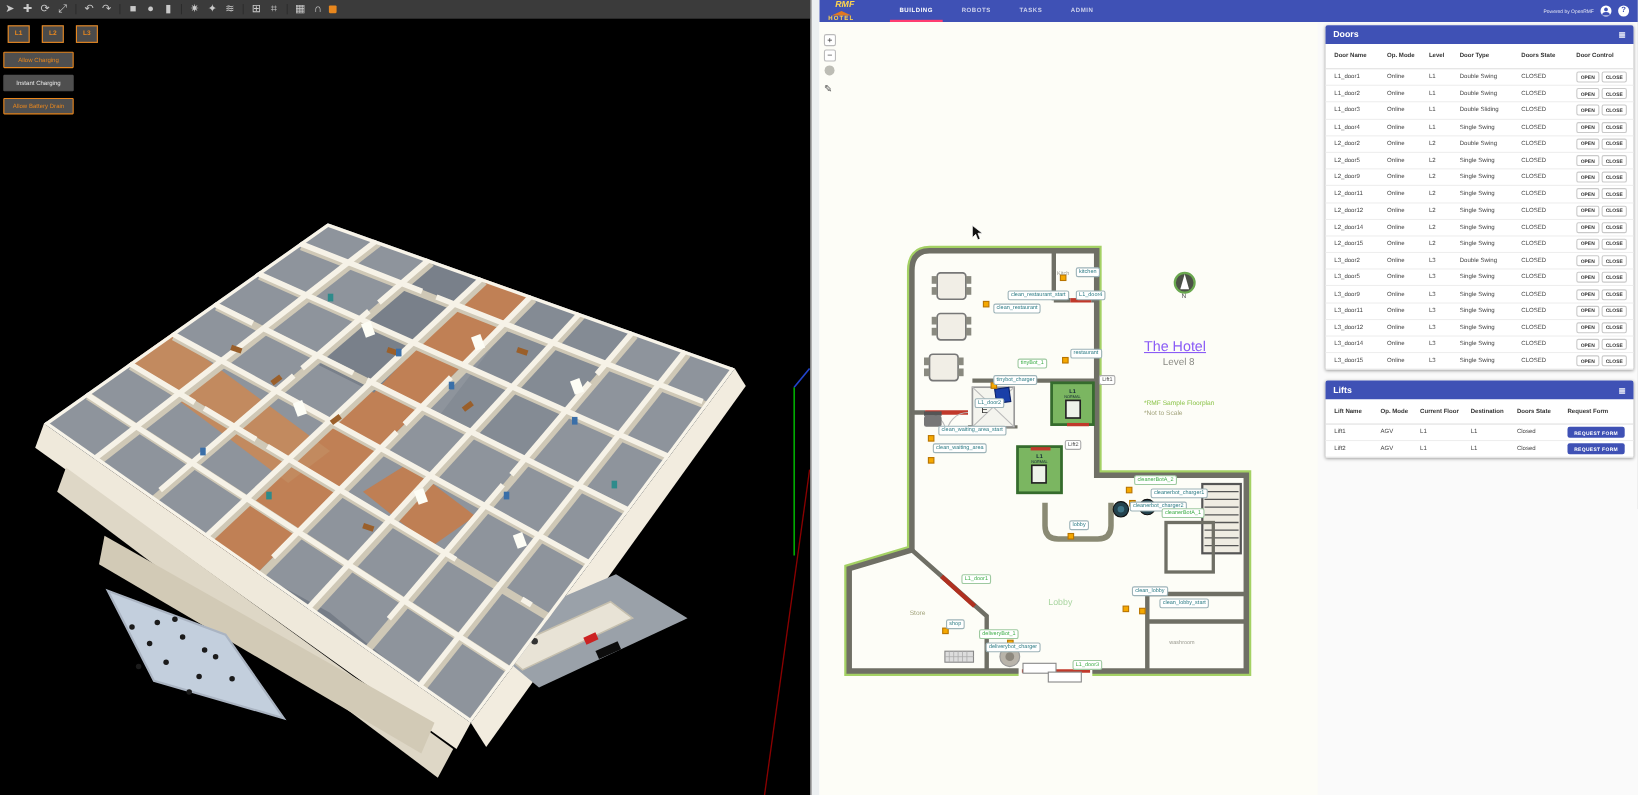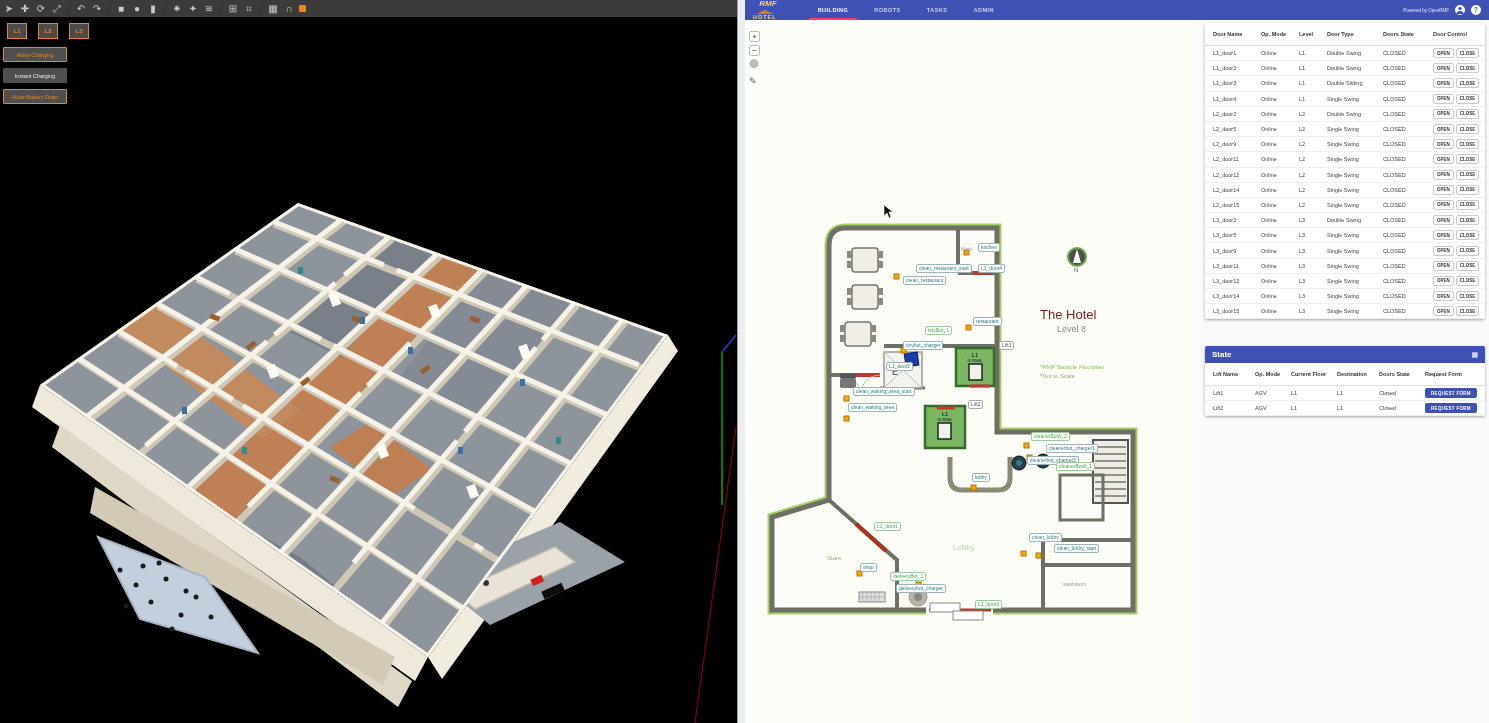--- a/index.html
+++ b/index.html
@@ -52,21 +52,21 @@
   .mlabel{position:absolute;font-size:5px;line-height:7px;background:#fff;border:1px solid #9db3b8;
     border-radius:2px;padding:0 2px;white-space:nowrap;cursor:pointer;}
   .mlabel.teal{color:#2e7d86;}
   .mlabel.green{color:#3fae49;border-color:#9ec9a0;}
   .mlabel.gray{color:#555;border-color:#aaa;}
   .mtext{position:absolute;white-space:nowrap;}
   .mtext.gray{color:#9a9a90;}
   .mtext.gray-sm{color:#9a9a90;}
   .mtext.dark-sm{color:#555;}
   .mtext.gray-md{color:#8a8a84;}
-  .mtext.green-lg{color:#7f1d1d;}
+  .mtext.green-lg{color:#8b5cf6;text-decoration:underline;}
   .mtext.green-md{color:#a8d5a0;}
   .mtext.green-sm{color:#8bc34a;}
   .mtext.olive-sm{color:#a2a37c;}
 
   
   .card{position:absolute;left:460px;width:280px;background:#fff;border-radius:2px;box-shadow:0 1px 3px rgba(0,0,0,.35);}
   .card-header{height:17px;background:#3f51b5;color:#fff;display:flex;align-items:center;
     padding:0 7px;border-radius:2px 2px 0 0;}
   .card-title{font-size:8px;font-weight:bold;}
   .grid-ic{margin-left:auto;color:#fff;font-size:7px;cursor:pointer;}
@@ -426,20 +426,24 @@
           <div class="mlabel teal" style="left: 115px; top: 543px;">shop</div>
           <div class="mlabel teal" style="left: 284px; top: 513px;">clean_lobby</div>
           <div class="mlabel teal" style="left: 309px; top: 524px;">clean_lobby_start</div>
           <div class="mlabel green" style="left: 145px; top: 552px;">deliveryBot_1</div>
           <div class="mlabel teal" style="left: 151px; top: 564px;">deliverybot_charger</div>
           <div class="mlabel green" style="left: 230px; top: 580px;">L1_door3</div>
         </div>
     </div>
 
     <div id="doors-card" class="card" style="top:23px;">
+      <div class="card-header">
+        <span class="card-title">Doors</span>
+        <span class="grid-ic">▦</span>
+      </div>
       <div class="thead" id="doors-head">
           <span>Door Name</span>
           <span>Op. Mode</span>
           <span>Level</span>
           <span>Door Type</span>
           <span>Doors State</span>
           <span>Door Control</span>
         </div>
       <div id="doors-rows">
           <div class="trow">
@@ -638,21 +642,21 @@
             <span class="door-ctl">
               <button class="obtn">OPEN</button>
               <button class="obtn">CLOSE</button>
             </span>
           </div>
         </div>
     </div>
 
     <div id="lifts-card" class="card" style="top:346px;">
       <div class="card-header">
-        <span class="card-title">State</span>
+        <span class="card-title">Lifts</span>
         <span class="grid-ic">▦</span>
       </div>
       <div class="thead" id="lifts-head">
           <span>Lift Name</span>
           <span>Op. Mode</span>
           <span>Current Floor</span>
           <span>Destination</span>
           <span>Doors State</span>
           <span>Request Form</span>
         </div>

